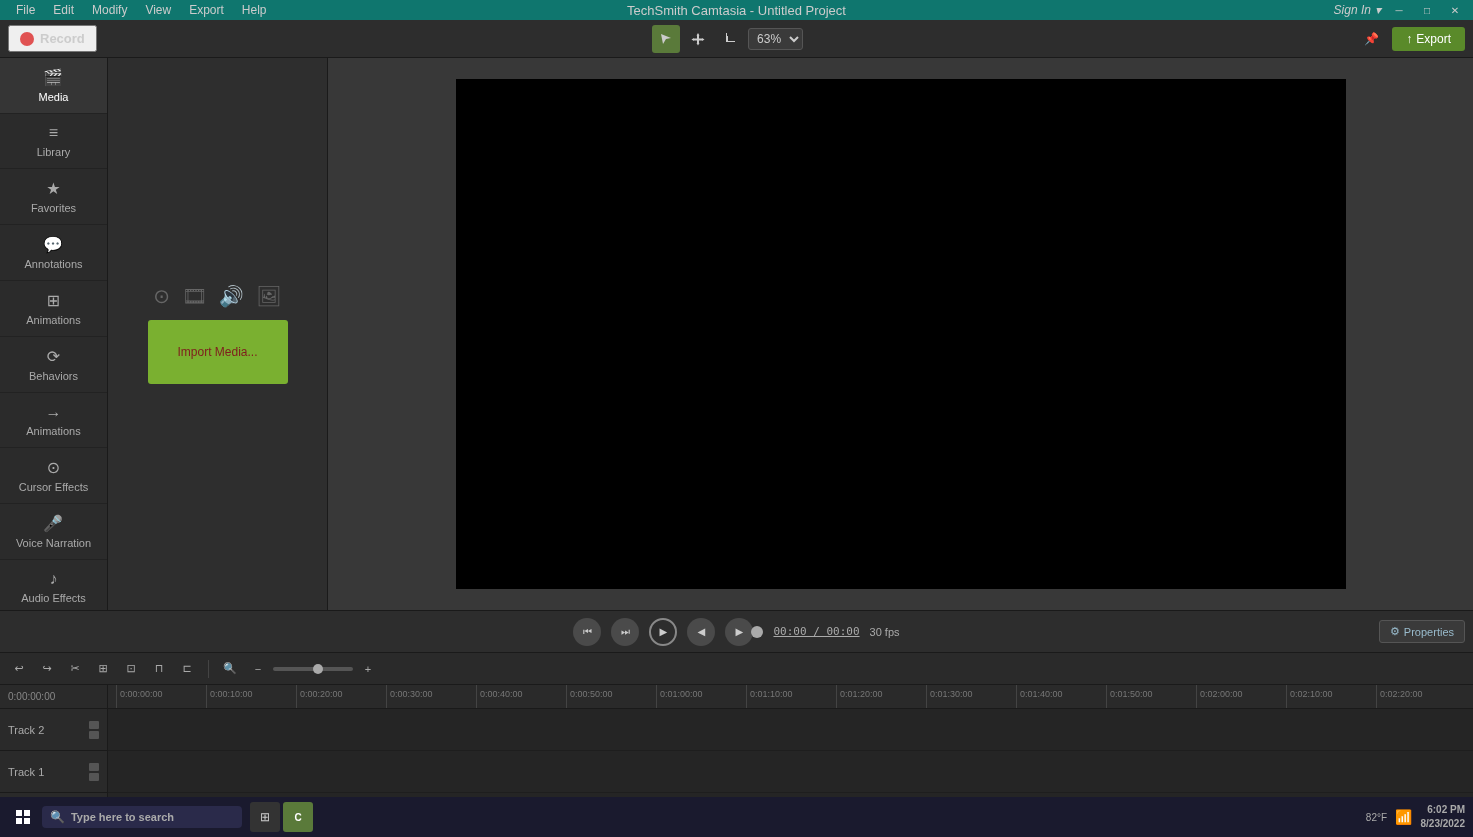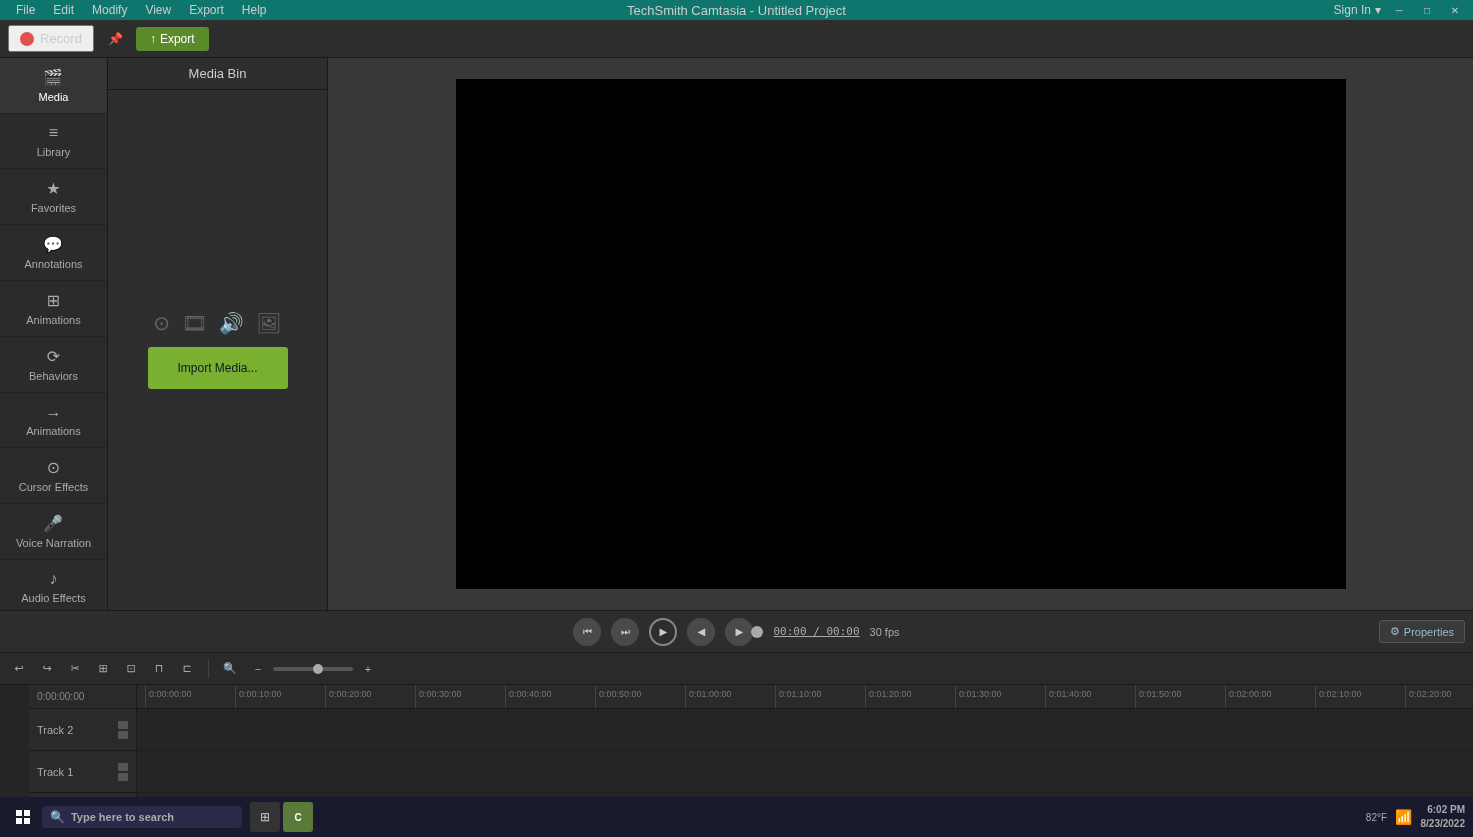--- a/index.html
+++ b/index.html
@@ -5,27 +5,27 @@
     * { margin: 0; padding: 0; box-sizing: border-box; }
     body { width: 1473px; height: 837px; background: #2b2b2b; color: #ccc; font-family: 'Segoe UI', sans-serif; font-size: 12px; overflow: hidden; display: flex; flex-direction: column; }
 
     
     .title-bar { height: 20px; background: #0f766e; display: flex; align-items: center; justify-content: space-between; padding: 0 8px; flex-shrink: 0; }
     .title-bar-left { display: flex; gap: 8px; align-items: center; }
     .title-bar-menu { display: flex; gap: 2px; align-items: center; }
     .menu-item { padding: 4px 8px; cursor: pointer; color: #ccc; font-size: 12px; }
     .title-bar-center { color: #ccc; font-size: 13px; position: absolute; left: 50%; transform: translateX(-50%); }
     .title-bar-right { display: flex; align-items: center; gap: 8px; }
-    .sign-in-btn { color: #ccc; font-size: 12px; cursor: pointer; display: flex; align-items: center; gap: 4px; }
+    .sign-in-btn { color: #ccc; font-size: 12px; cursor: pointer; display: flex; align-items: center; gap: 4px; font-style: italic; }
     .win-btn { width: 20px; height: 20px; display: flex; align-items: center; justify-content: center; cursor: pointer; color: #ccc; font-size: 10px; }
 
     
     .toolbar { height: 38px; background: #2d2d2d; display: flex; align-items: center; padding: 0 8px; gap: 8px; flex-shrink: 0; border-bottom: 1px solid #1a1a1a; }
     .toolbar-left { display: flex; align-items: center; gap: 6px; }
-    .record-btn { display: flex; align-items: center; gap: 6px; padding: 4px 10px; cursor: pointer; color: #ccc; font-size: 13px; font-weight: 400; }
+    .record-btn { display: flex; align-items: center; gap: 6px; padding: 4px 10px; cursor: pointer; color: #ccc; font-size: 13px; font-weight: 700; }
     .record-circle { width: 14px; height: 14px; border-radius: 50%; background: #e05252; flex-shrink: 0; }
     .toolbar-center { flex: 1; display: flex; align-items: center; justify-content: center; gap: 4px; }
     .tool-btn { width: 28px; height: 28px; display: flex; align-items: center; justify-content: center; cursor: pointer; border-radius: 3px; color: #ccc; }
     .tool-btn.active { background: #5a7a3a; }
     .zoom-select { background: #3a3a3a; border: 1px solid #555; color: #ccc; padding: 2px 4px; border-radius: 3px; font-size: 12px; cursor: pointer; }
     .toolbar-right { display: flex; align-items: center; gap: 6px; }
     .export-btn { background: #5a8a2a; color: white; border: none; padding: 5px 14px; border-radius: 3px; cursor: pointer; font-size: 12px; display: flex; align-items: center; gap: 4px; }
 
     
     .main-area { display: flex; flex: 1; overflow: hidden; }
@@ -35,38 +35,38 @@
     .sidebar-item { display: flex; flex-direction: column; align-items: center; padding: 10px 4px; cursor: pointer; color: #aaa; gap: 4px; font-size: 11px; border-bottom: 1px solid #222; }
     .sidebar-item.active { background: #353535; color: #fff; }
     .sidebar-icon { font-size: 16px; }
 
     
     .media-bin { width: 220px; background: #2e2e2e; display: flex; flex-direction: column; flex-shrink: 0; border-right: 1px solid #1a1a1a; }
     .media-bin-header { text-align: center; padding: 8px; font-size: 13px; color: #ccc; border-bottom: 1px solid #1a1a1a; }
     .media-bin-content { flex: 1; display: flex; flex-direction: column; align-items: center; justify-content: center; gap: 12px; padding: 20px; }
     .media-bin-icons { display: flex; gap: 12px; color: #666; font-size: 20px; }
     .media-bin-text { text-align: center; color: #666; font-size: 11px; line-height: 1.5; }
-    .import-btn { background: #7ab030; color: #0f172a; border: none; padding: 14px 16px; border-radius: 3px; cursor: pointer; font-size: 12px; width: 140px; }
+    .import-btn { background: #7ab030; color: #7f1d1d; border: none; padding: 25px 16px; border-radius: 3px; cursor: pointer; font-size: 12px; width: 140px; }
 
     
     .preview-area { flex: 1; background: #383838; display: flex; align-items: center; justify-content: center; }
     .preview-canvas { background: #000; width: 890px; height: 510px; }
     .play-btn-circle { width: 28px; height: 28px; border-radius: 50%; background: #4a4a4a; display: flex; align-items: center; justify-content: center; cursor: pointer; color: #ccc; font-size: 10px; }
     .play-btn-circle.main { background: transparent; border: 2px solid #888; }
     .timeline-scrubber { flex: 1; max-width: 300px; height: 4px; background: #555; border-radius: 2px; position: relative; }
     .scrubber-thumb { width: 12px; height: 12px; border-radius: 50%; background: #aaa; position: absolute; top: -4px; right: 0; }
     .time-display { color: #aaa; font-size: 11px; font-family: monospace; text-decoration: underline; }
     .fps-display { color: #aaa; font-size: 11px; }
 
     
     .timeline-area { height: 145px; background: #252525; border-top: 1px solid #1a1a1a; flex-shrink: 0; display: flex; flex-direction: column; }
     .timeline-toolbar { height: 32px; background: #2a2a2a; display: flex; align-items: center; padding: 0 8px; gap: 6px; border-bottom: 1px solid #1a1a1a; }
     .tl-btn { width: 22px; height: 22px; display: flex; align-items: center; justify-content: center; cursor: pointer; color: #aaa; border-radius: 2px; font-size: 11px; }
     .zoom-slider-container { display: flex; align-items: center; gap: 4px; }
-    .timeline-content { display: flex; flex: 1; padding-left: 29px; }
+    .timeline-content { display: flex; flex: 1; }
     .track-labels { width: 108px; display: flex; flex-direction: column; background: #2a2a2a; border-right: 1px solid #1a1a1a; }
     .track-label-header { height: 24px; background: #2a2a2a; border-bottom: 1px solid #1a1a1a; display: flex; align-items: center; padding: 0 8px; }
     .track-label { height: 42px; display: flex; align-items: center; padding: 0 8px; color: #aaa; font-size: 11px; border-bottom: 1px solid #1a1a1a; gap: 4px; justify-content: space-between; }
     .track-controls { display: flex; flex-direction: column; gap: 2px; }
     .track-ctrl-btn { width: 10px; height: 8px; background: #555; border-radius: 1px; cursor: pointer; }
     .timeline-tracks { flex: 1; overflow-x: auto; display: flex; flex-direction: column; }
     .timeline-ruler { height: 24px; background: #2a2a2a; display: flex; align-items: center; border-bottom: 1px solid #1a1a1a; position: relative; padding-left: 8px; overflow: hidden; }
     .track-row { height: 42px; background: #252525; border-bottom: 1px solid #1e1e1e; }
 
     
@@ -99,20 +99,40 @@
   </div>
 </div>
 
 <div class="toolbar">
   <div class="toolbar-left">
     <button class="record-btn">
       <span class="record-circle"></span>
       <span>Record</span>
     </button>
   </div>
+  <div class="toolbar-center">
+    <div class="tool-btn active" title="Select">
+      <svg width="14" height="14" viewBox="0 0 14 14" fill="currentColor">
+          <path d="M2 2l10 4-5 1-3 5z"></path>
+        </svg>
+    </div>
+    <div class="tool-btn" title="Move">
+      <svg width="14" height="14" viewBox="0 0 14 14" fill="currentColor">
+          <path d="M7 1l1.5 2.5H8v3h3V6l2.5 1.5L11 9V8.5H8V11h.5L7 13.5 5.5 11H6V8.5H3V9L.5 7.5 3 6v.5h3V3.5h-.5z"></path>
+        </svg>
+    </div>
+    <div class="tool-btn" title="Crop">
+      <svg width="14" height="14" viewBox="0 0 14 14" fill="currentColor">
+          <path d="M3 1v9h9v-1H4V1zm1 3v6h6V9H5V4z"></path>
+        </svg>
+    </div>
+    <select class="zoom-select">
+      <option>63%</option>
+    </select>
+  </div>
   <div class="toolbar-right">
     <div class="tool-btn">📌</div>
     <button class="export-btn">
       <span>↑</span>
       <span>Export</span>
     </button>
   </div>
 </div>
 
 <div class="main-area">
@@ -155,21 +175,20 @@
       <span>Voice Narration</span>
     </div>
     <div class="sidebar-item">
       <span class="sidebar-icon">♪</span>
       <span>Audio Effects</span>
     </div>
 
   </div>
 
   <div class="media-bin">
-    <div class="media-bin-header">Media Bin</div>
     <div class="media-bin-content">
       <div class="media-bin-icons">
         <span title="Video">⊙</span>
         <span title="Film">🎞</span>
         <span title="Audio">🔊</span>
         <span title="Image">🖼</span>
       </div>
       <button class="import-btn">Import Media...</button>
     </div>
   </div>

